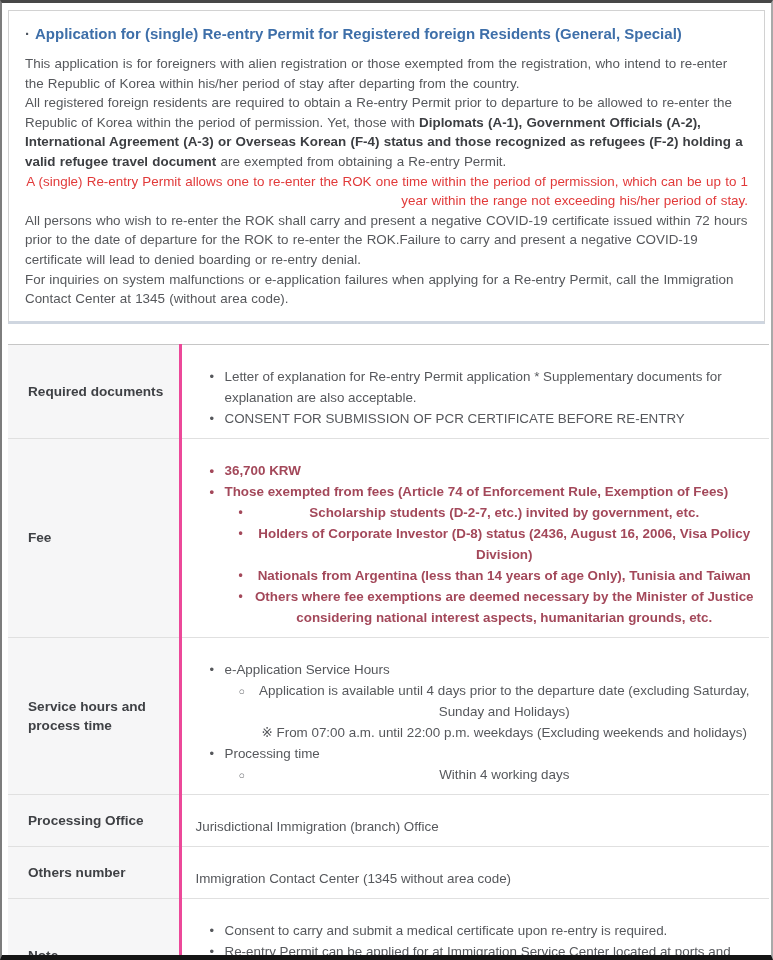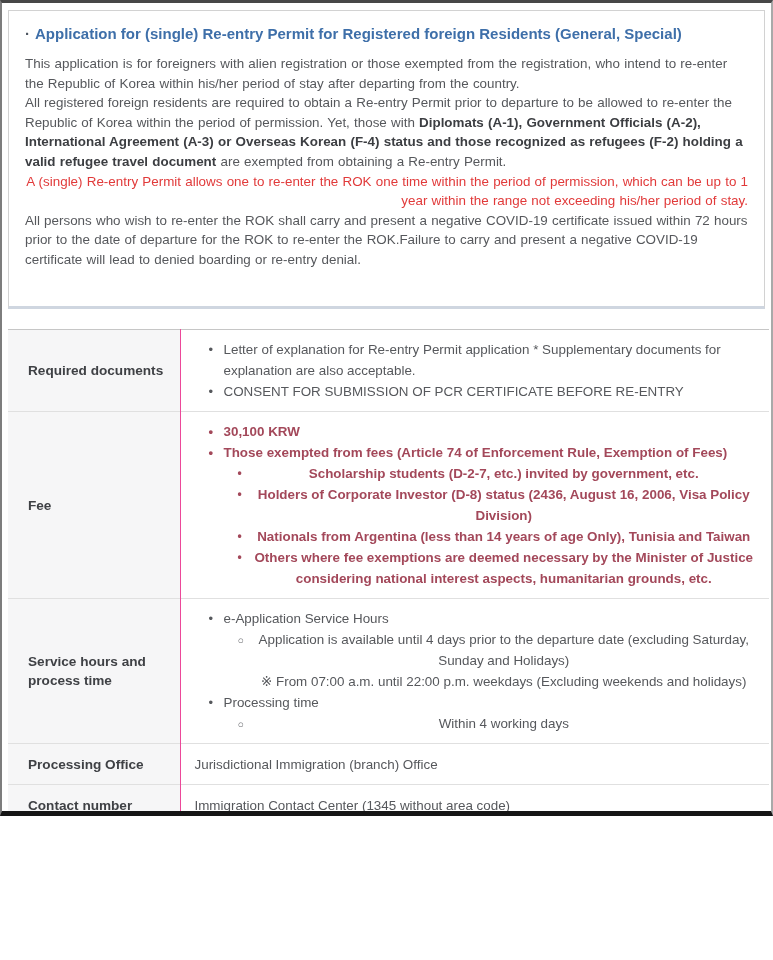--- a/index.html
+++ b/index.html
@@ -4,21 +4,21 @@
 <style>
   * { box-sizing: border-box; margin: 0; padding: 0; }
   html, body { background: #fff; }
   body {
     width: 773px; height: 960px;
     font-family: "Liberation Sans", "DejaVu Sans", sans-serif;
     color: #55575a;
     overflow: hidden;
   }
   .frame {
-    width: 773px; height: 816px;
+    width: 773px; height: 960px;
     border-top: 3px solid #474747;
     border-bottom: 5px solid #151515;
     border-left: 2px solid #7d7d7d;
     border-right: 2px solid #a9a9a9;
     background: #fff;
     overflow: hidden;
   }
   
   .intro-box {
     margin: 7px 6px 0 6px;
@@ -44,29 +44,29 @@
     margin: 20px 6px 0 6px;
     border-collapse: collapse;
     border-top: 1px solid #c6c6c6;
     border-bottom: 1px solid #dcdcdc;
     font-size: 13.4px;
   }
   .info-table tr { border-bottom: 1px solid #e0e0e0; }
   .info-table th {
     width: 172px;
     background: #f6f6f7;
-    border-right: 1px solid #ec4899;
+    border-right: 3px solid #ec4899;
     text-align: left; vertical-align: middle;
     padding: 9px 10px 9px 20px;
     font-weight: bold; color: #3f4145;
     font-size: 13.6px; line-height: 19px;
   }
   .info-table td {
     vertical-align: middle;
-    padding: 9px 14px 9px 14px;
+    padding: 21px 14px 9px 14px;
     color: #56585c; line-height: 21px;
   }
   .row-required { height: 70px; }
   .row-fee { height: 154px; }
   .row-process { height: 43px; }
   .row-service { height: 127px; }
   .row-office, .row-authority, .row-contact { height: 41px; }
   .row-note { height: 84px; }
   
   ul.b1 { list-style: none; margin-left: 14px; }
@@ -93,40 +93,41 @@
 <body>
 
 <div class="frame">
 
   <section class="intro-box">
     <h1 class="title"><span class="title-bullet">·</span><span>Application for (single) Re-entry Permit for Registered foreign Residents (General, Special)</span></h1>
     <p>This application is for foreigners with alien registration or those exempted from the registration, who intend to re-enter the Republic of Korea within his/her period of stay after departing from the country.</p>
     <p><span>All registered foreign residents are required to obtain a Re-entry Permit prior to departure to be allowed to re-enter the Republic of Korea within the period of permission. Yet, those with </span><strong>Diplomats (A-1), Government Officials (A-2), International Agreement (A-3) or Overseas Korean (F-4) status and those recognized as refugees (F-2) holding a valid refugee travel document</strong><span> are exempted from obtaining a Re-entry Permit.</span></p>
     <p class="red">A (single) Re-entry Permit allows one to re-enter the ROK one time within the period of permission, which can be up to 1 year within the range not exceeding his/her period of stay.</p>
     <p>All persons who wish to re-enter the ROK shall carry and present a negative COVID-19 certificate issued within 72 hours prior to the date of departure for the ROK to re-enter the ROK.Failure to carry and present a negative COVID-19 certificate will lead to denied boarding or re-entry denial.</p>
+    <p>For inquiries on system malfunctions or e-application failures when applying for a Re-entry Permit, call the Immigration Contact Center at 1345 (without area code).</p>
   </section>
 
   <table class="info-table">
     <tbody>
 
       <tr class="row-required">
         <th>Required documents</th>
         <td>
           <ul class="b1">
             <li>Letter of explanation for Re-entry Permit application * Supplementary documents for explanation are also acceptable.</li>
             <li>CONSENT FOR SUBMISSION OF PCR CERTIFICATE BEFORE RE-ENTRY</li>
           </ul>
         </td>
       </tr>
 
       <tr class="row-fee">
         <th>Fee</th>
         <td class="fee-content">
           <ul class="b1">
-            <li>30,100 KRW</li>
+            <li>36,700 KRW</li>
             <li>
               <span>Those exempted from fees (Article 74 of Enforcement Rule, Exemption of Fees)</span>
               <ul class="b2">
                 <li>Scholarship students (D-2-7, etc.) invited by government, etc.</li>
                 <li>Holders of Corporate Investor (D-8) status (2436, August 16, 2006, Visa Policy Division)</li>
                 <li>Nationals from Argentina (less than 14 years of age Only), Tunisia and Taiwan</li>
                 <li>Others where fee exemptions are deemed necessary by the Minister of Justice considering national interest aspects, humanitarian grounds, etc.</li>
               </ul>
             </li>
           </ul>
@@ -155,21 +156,21 @@
         </td>
       </tr>
 
       <tr class="row-office">
         <th>Processing Office</th>
         <td>Jurisdictional Immigration (branch) Office</td>
       </tr>
 
 
       <tr class="row-contact">
-        <th>Contact number</th>
+        <th>Others number</th>
         <td>Immigration Contact Center (1345 without area code)</td>
       </tr>
 
       <tr class="row-note">
         <th>Note</th>
         <td class="note-cell">
           <ul class="b1">
             <li>Consent to carry and submit a medical certificate upon re-entry is required.</li>
             <li>Re-entry Permit can be applied for at Immigration Service Center located at ports and airports prior to your departure from the Republic of Korea if you cannot get the permit in advance because of the emergency situation, for example, death in your family.</li>
           </ul>

